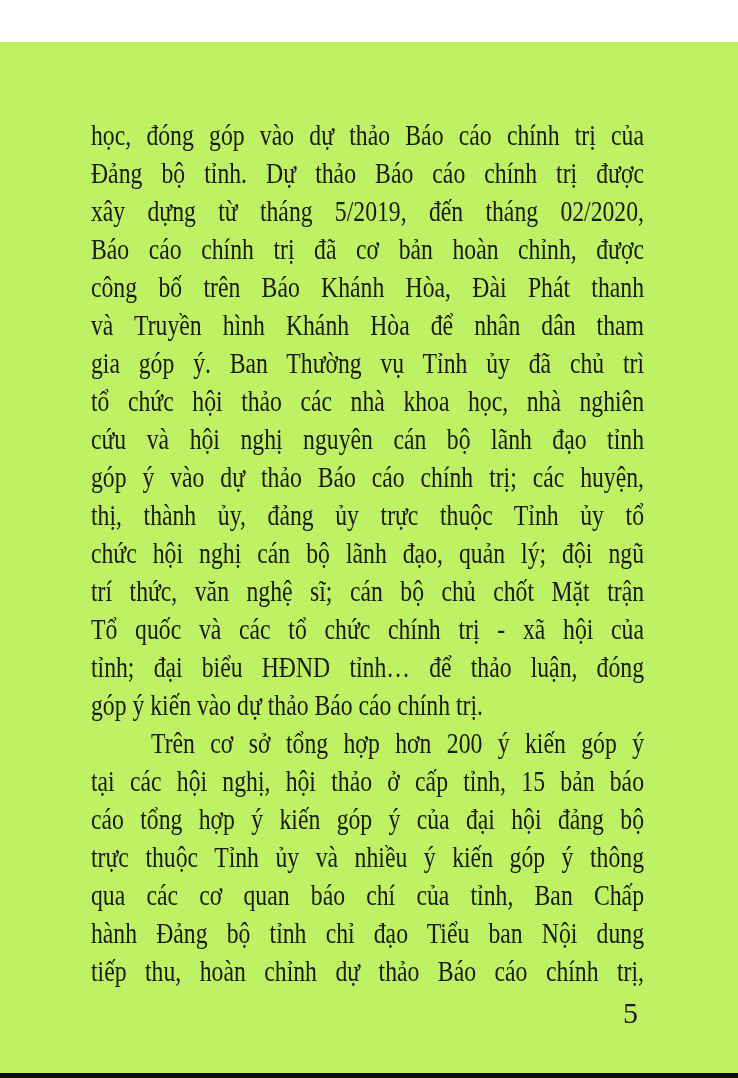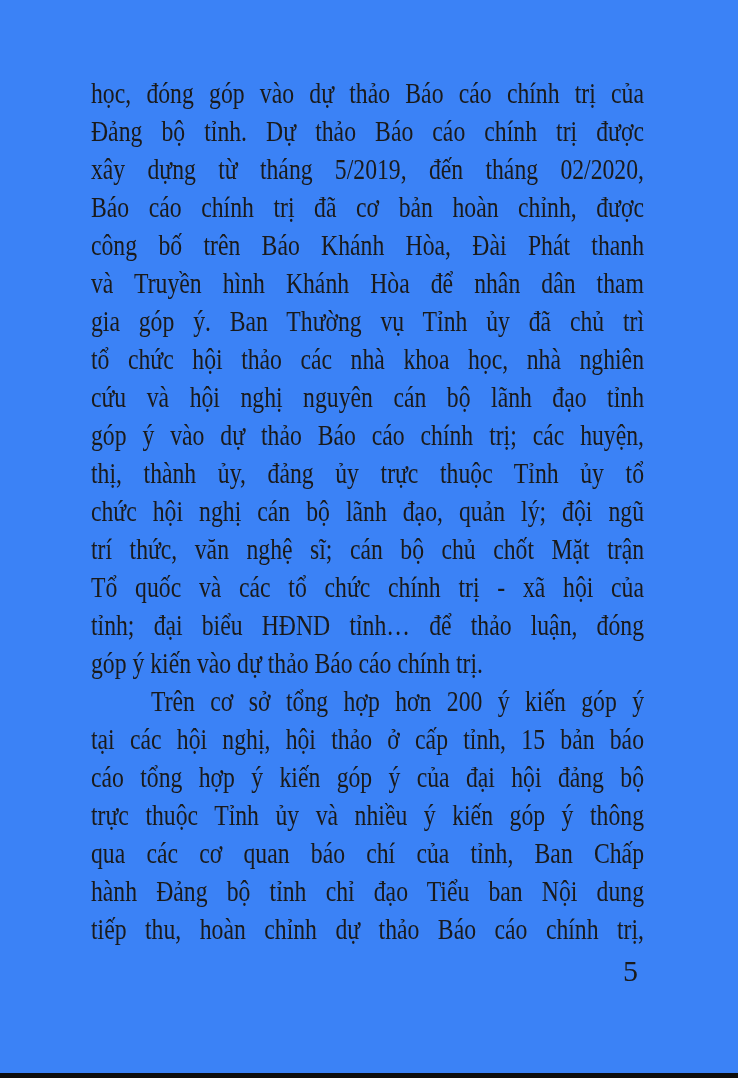--- a/index.html
+++ b/index.html
@@ -10,21 +10,22 @@
     width: 738px;
     height: 1078px;
     background: #ffffff;
     position: relative;
     overflow: hidden;
     font-family: "Liberation Serif", "DejaVu Serif", serif;
   }
   .page {
     position: absolute;
     inset: 0;
-    background: #3b82f6;
+    background: #bef264;
+    margin-top: 42px;
   }
   .text-block {
     position: absolute;
     left: 91px;
     top: 74px;
     width: 700px;               
     transform: scaleX(0.79);    
     transform-origin: left top;
     color: #1a1a1a;
     font-size: 30px;

